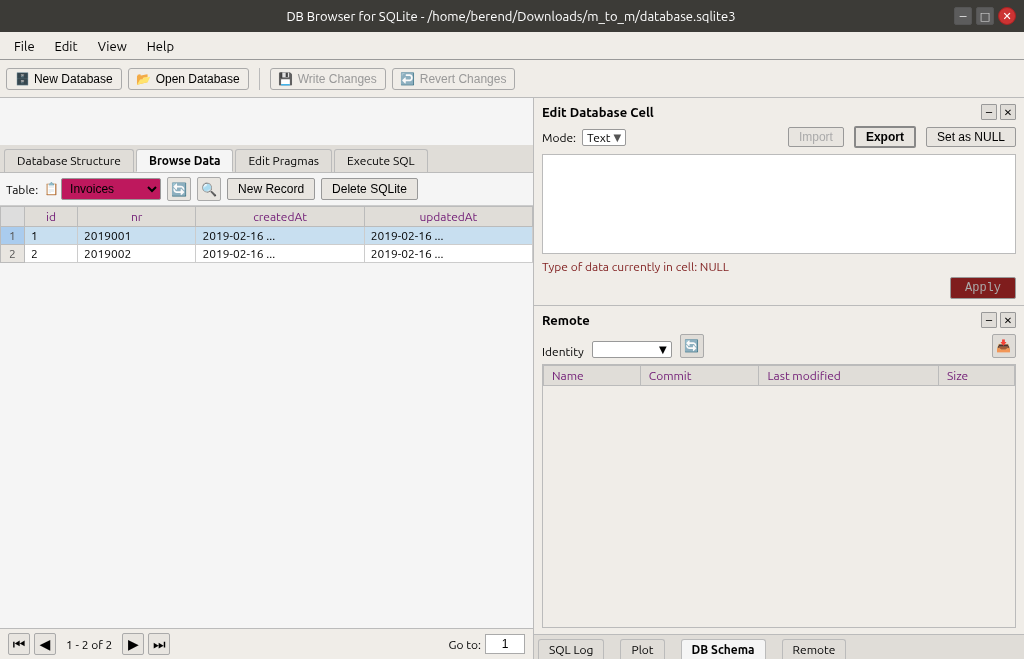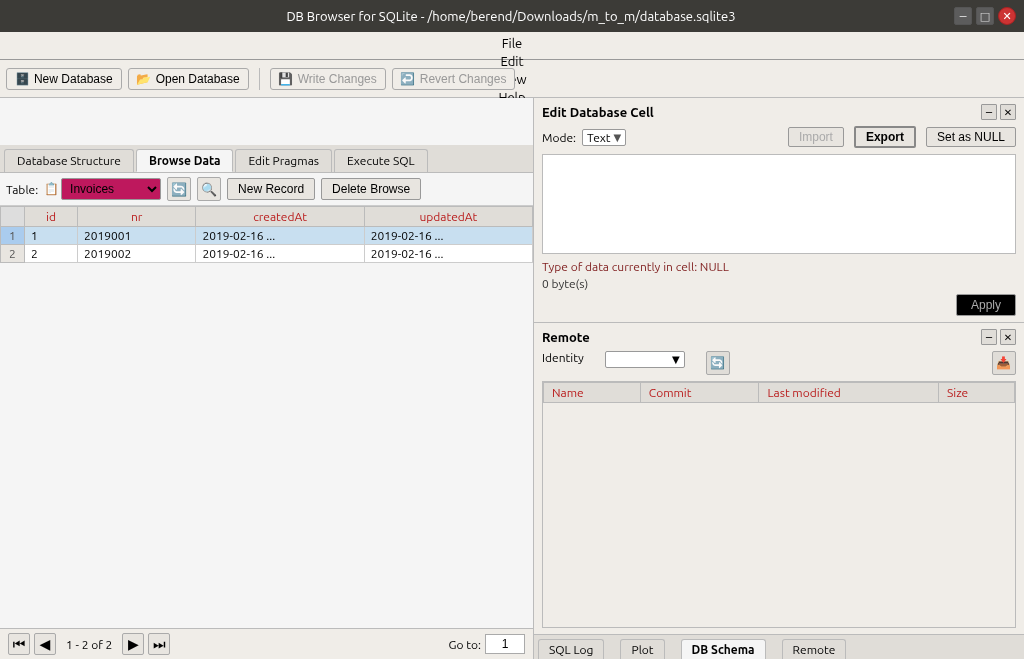--- a/index.html
+++ b/index.html
@@ -24,21 +24,20 @@
     .win-btn.close { background: #cc3333; color: #fff; border-color: #aa2222; border-radius: 50%; }
 
     
     #menubar {
       background: #f0ede8;
       border-bottom: 1px solid #999;
       display: flex;
       padding: 2px 4px;
       height: 28px;
       align-items: center;
-      flex-direction: column;
     }
     .menu-item { padding: 2px 10px; cursor: pointer; font-size: 13px; }
 
     
     #toolbar {
       background: #f0ede8;
       border-bottom: 1px solid #bbb;
       display: flex;
       padding: 4px 6px;
       gap: 6px;
@@ -131,21 +130,21 @@
       border-collapse: collapse;
       width: 100%;
       font-size: 12px;
     }
     table th {
       background: #e0ddd8;
       border: 1px solid #bbb;
       padding: 3px 8px;
       text-align: center;
       font-weight: normal;
-      color: #b91c1c;
+      color: #701a75;
       position: sticky;
       top: 0;
     }
     table th.row-num { width: 24px; background: #ddd; }
     table td {
       border: 1px solid #ccc;
       padding: 2px 6px;
       background: #fff;
     }
     table td.row-num {
@@ -230,38 +229,38 @@
     .cell-action-btn.disabled { color: #aaa; }
     .cell-action-btn.active { font-weight: bold; border: 2px solid #888; }
     #cell-editor {
       border: 1px solid #bbb; background: #fff; min-height: 100px;
       margin-bottom: 6px; padding: 4px;
     }
     #cell-info { font-size: 12px; color: #7f1d1d; margin-bottom: 4px; }
     #cell-size { font-size: 12px; color: #333; margin-bottom: 4px; }
     #apply-btn {
       float: right; padding: 3px 14px; border: 1px solid #999;
-      background: #000000; border-radius: 2px; cursor: pointer;
-      font-size: 12px; color: #aaa;
+      background: #7f1d1d; border-radius: 2px; cursor: pointer;
+      font-size: 12px; color: #aaa; font-family: Liberation Mono, monospace;
     }
 
     
     #remote-panel {
       flex: 1;
       padding: 6px 8px;
       display: flex;
       flex-direction: column;
     }
     #remote-header {
       display: flex; align-items: center; justify-content: space-between;
       margin-bottom: 6px;
     }
     #remote-title { font-size: 13px; font-weight: bold; }
     #identity-row {
-      display: flex; align-items: flex-start; gap: 21px; margin-bottom: 6px;
+      display: flex; align-items: flex-end; gap: 8px; margin-bottom: 6px;
     }
     .identity-label { font-size: 12px; }
     .identity-select {
       border: 1px solid #999; background: #fff; padding: 1px 4px;
       font-size: 12px; min-width: 80px; border-radius: 2px;
       display: flex; align-items: center; justify-content: space-between;
     }
     .remote-icon-btn {
       width: 24px; height: 24px; border: 1px solid #aaa;
       background: #e0ddd8; cursor: pointer; border-radius: 2px;
@@ -355,21 +354,21 @@
       <span class="table-label">Table:</span>
       <div class="table-select-wrap">
         <span style="font-size:12px;">📋</span>
         <select class="table-select">
           <option>Invoices</option>
         </select>
       </div>
       <div class="icon-btn" title="Refresh">🔄</div>
       <div class="icon-btn" title="Filter">🔍</div>
       <button class="action-btn">New Record</button>
-      <button class="action-btn">Delete Browse</button>
+      <button class="action-btn">Delete SQLite</button>
     </div>
 
     <div id="data-table-wrap">
       <table>
         <thead>
           <tr>
             <th class="row-num"></th>
             <th>id</th>
             <th>nr</th>
             <th>createdAt</th>
@@ -424,21 +423,20 @@
           <span class="mode-select-text">Text</span>
           <span class="mode-select-arrow">▼</span>
         </div>
         <span class="spacer"></span>
         <button class="cell-action-btn disabled">Import</button>
         <button class="cell-action-btn active">Export</button>
         <button class="cell-action-btn">Set as NULL</button>
       </div>
       <div id="cell-editor"></div>
       <div id="cell-info">Type of data currently in cell: NULL</div>
-      <div id="cell-size">0 byte(s)</div>
       <button id="apply-btn">Apply</button>
       <div style="clear:both"></div>
     </div>
 
     <div id="remote-panel">
       <div id="remote-header">
         <span id="remote-title">Remote</span>
         <div class="panel-controls">
           <div class="panel-ctrl-btn">─</div>
           <div class="panel-ctrl-btn">✕</div>

